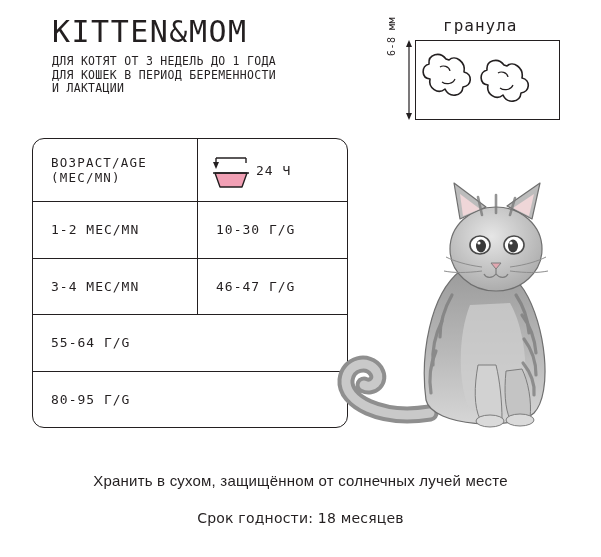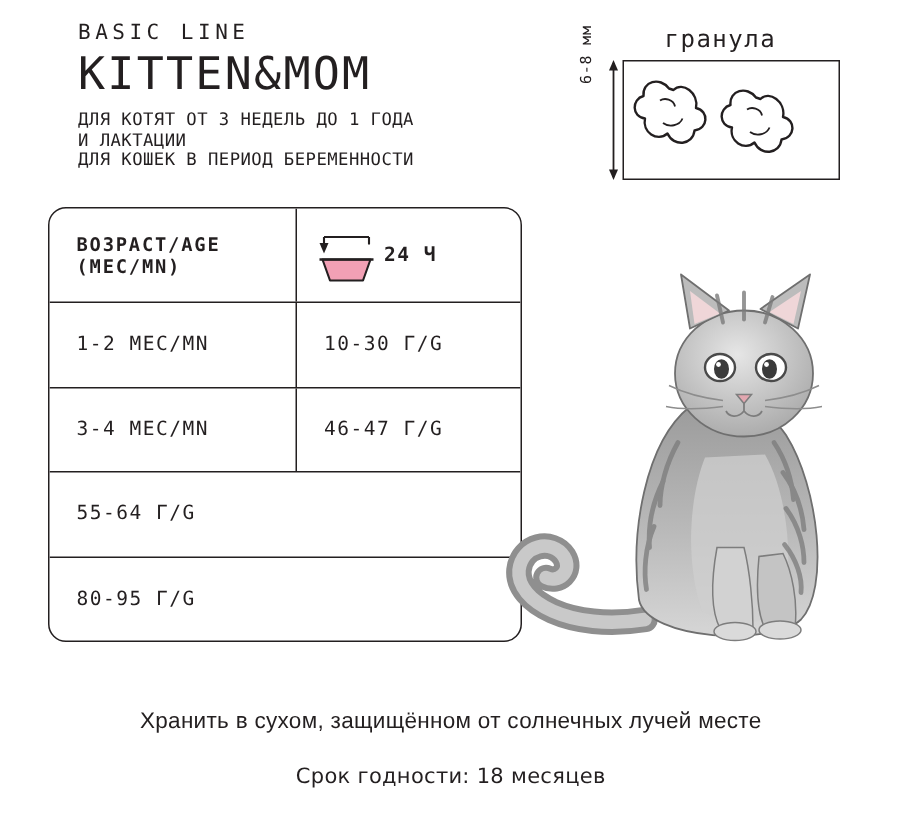--- a/index.html
+++ b/index.html
@@ -109,21 +109,21 @@
     overflow: hidden;
     display: flex;
     flex-direction: column;
   }
   .trow {
     display: flex;
     flex: 1 1 0;
     border-bottom: 1.2px solid #231f20;
   }
   .trow:last-child { border-bottom: none; }
-  .trow.head { flex: 0 0 62px; font-weight: bold; }
+  .trow.head { flex: 0 0 62px; }
   .cell-l, .cell-r {
     display: flex;
     align-items: center;
     font-size: 13px;
     letter-spacing: 1px;
     padding-left: 18px;
     box-sizing: border-box;
   }
   .cell-l {
     width: 165px;
@@ -184,25 +184,24 @@
     font-size: 14px;
     letter-spacing: 0.2px;
   }
 </style>
 </head>
 <body>
 
 <div class="page">
 
   <div class="header">
-    <div class="basic-line">BASIC LINE</div>
     <div class="brand">KITTEN&amp;MOM</div>
     <div class="subline">ДЛЯ КОТЯТ ОТ 3 НЕДЕЛЬ ДО 1 ГОДА</div>
+    <div class="subline">ДЛЯ КОШЕК В ПЕРИОД БЕРЕМЕННОСТИ</div>
     <div class="subline">И ЛАКТАЦИИ</div>
-    <div class="subline">ДЛЯ КОШЕК В ПЕРИОД БЕРЕМЕННОСТИ</div>
   </div>
 
   <div class="granule-block">
     <div class="granule-title">гранула</div>
     <div class="granule-dim-label">6-8 мм</div>
 
     <svg class="granule-arrow" viewBox="0 0 10 80">
       <line x1="5" y1="2" x2="5" y2="78" stroke="#231f20" stroke-width="1.2"></line>
       <polygon points="5,0 2,7 8,7" fill="#231f20"></polygon>
       <polygon points="5,80 2,73 8,73" fill="#231f20"></polygon>

